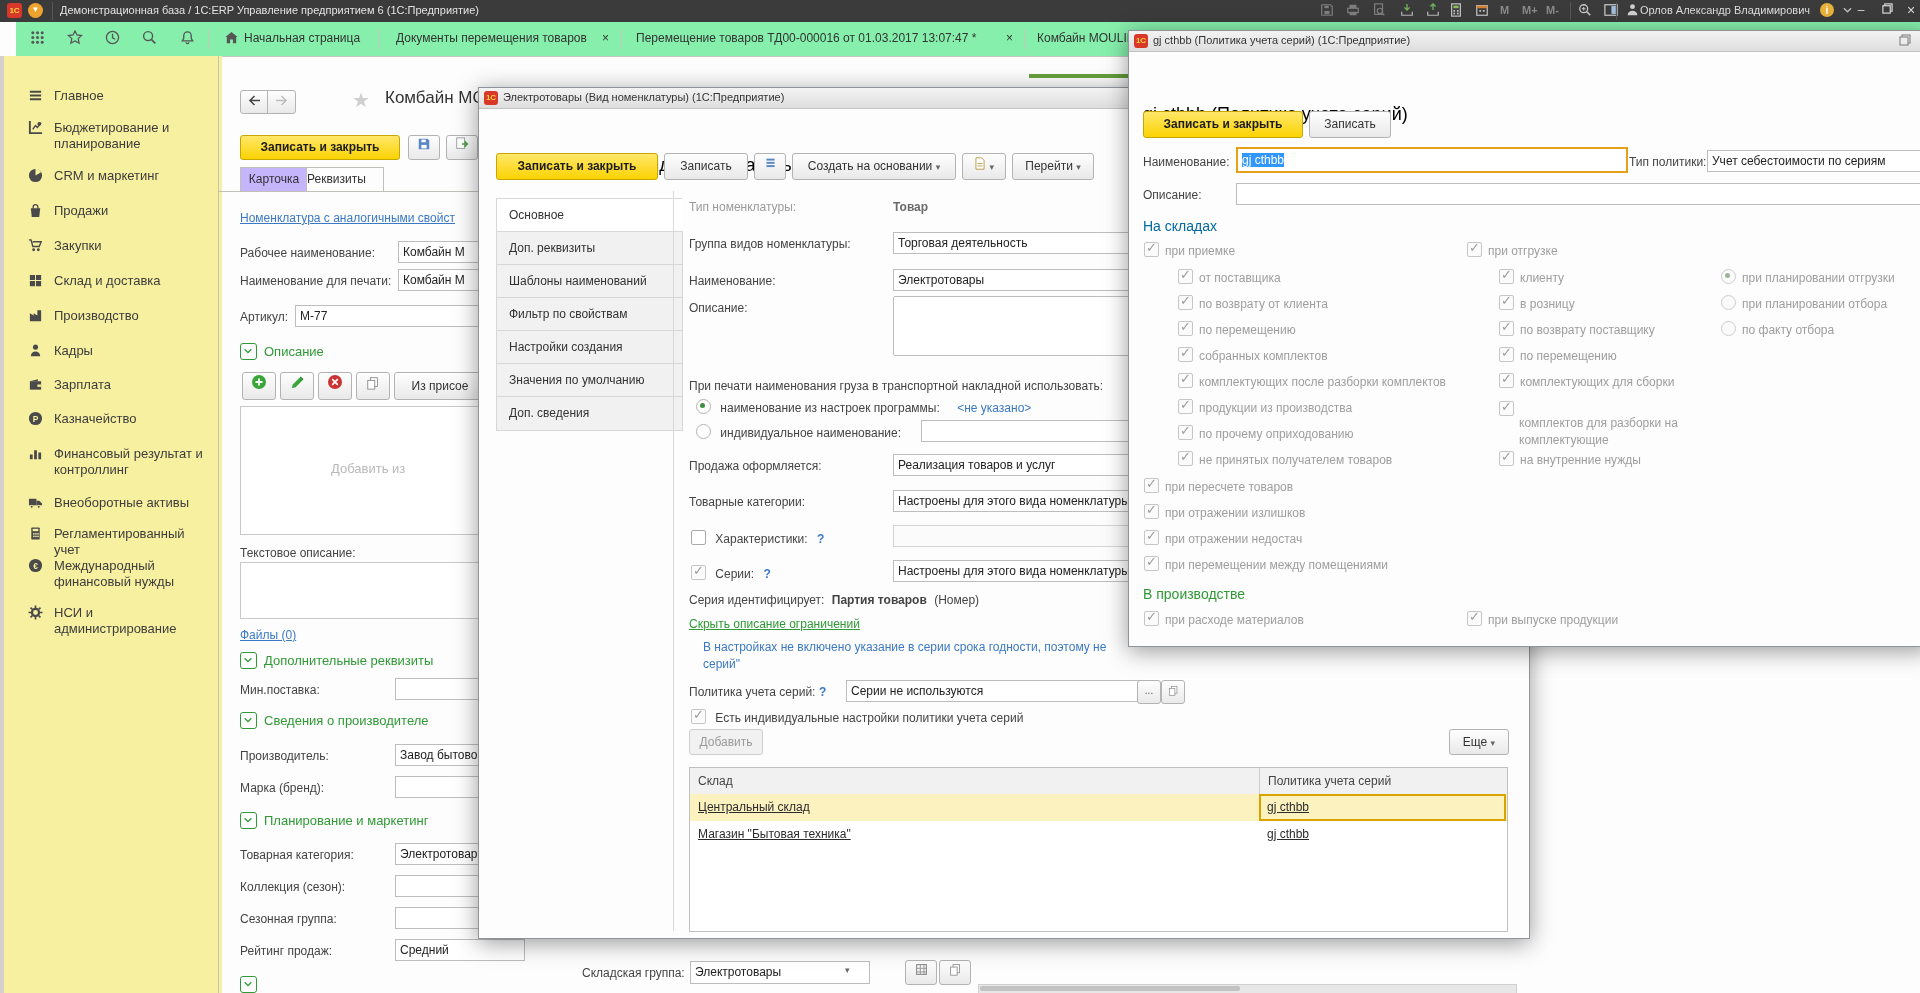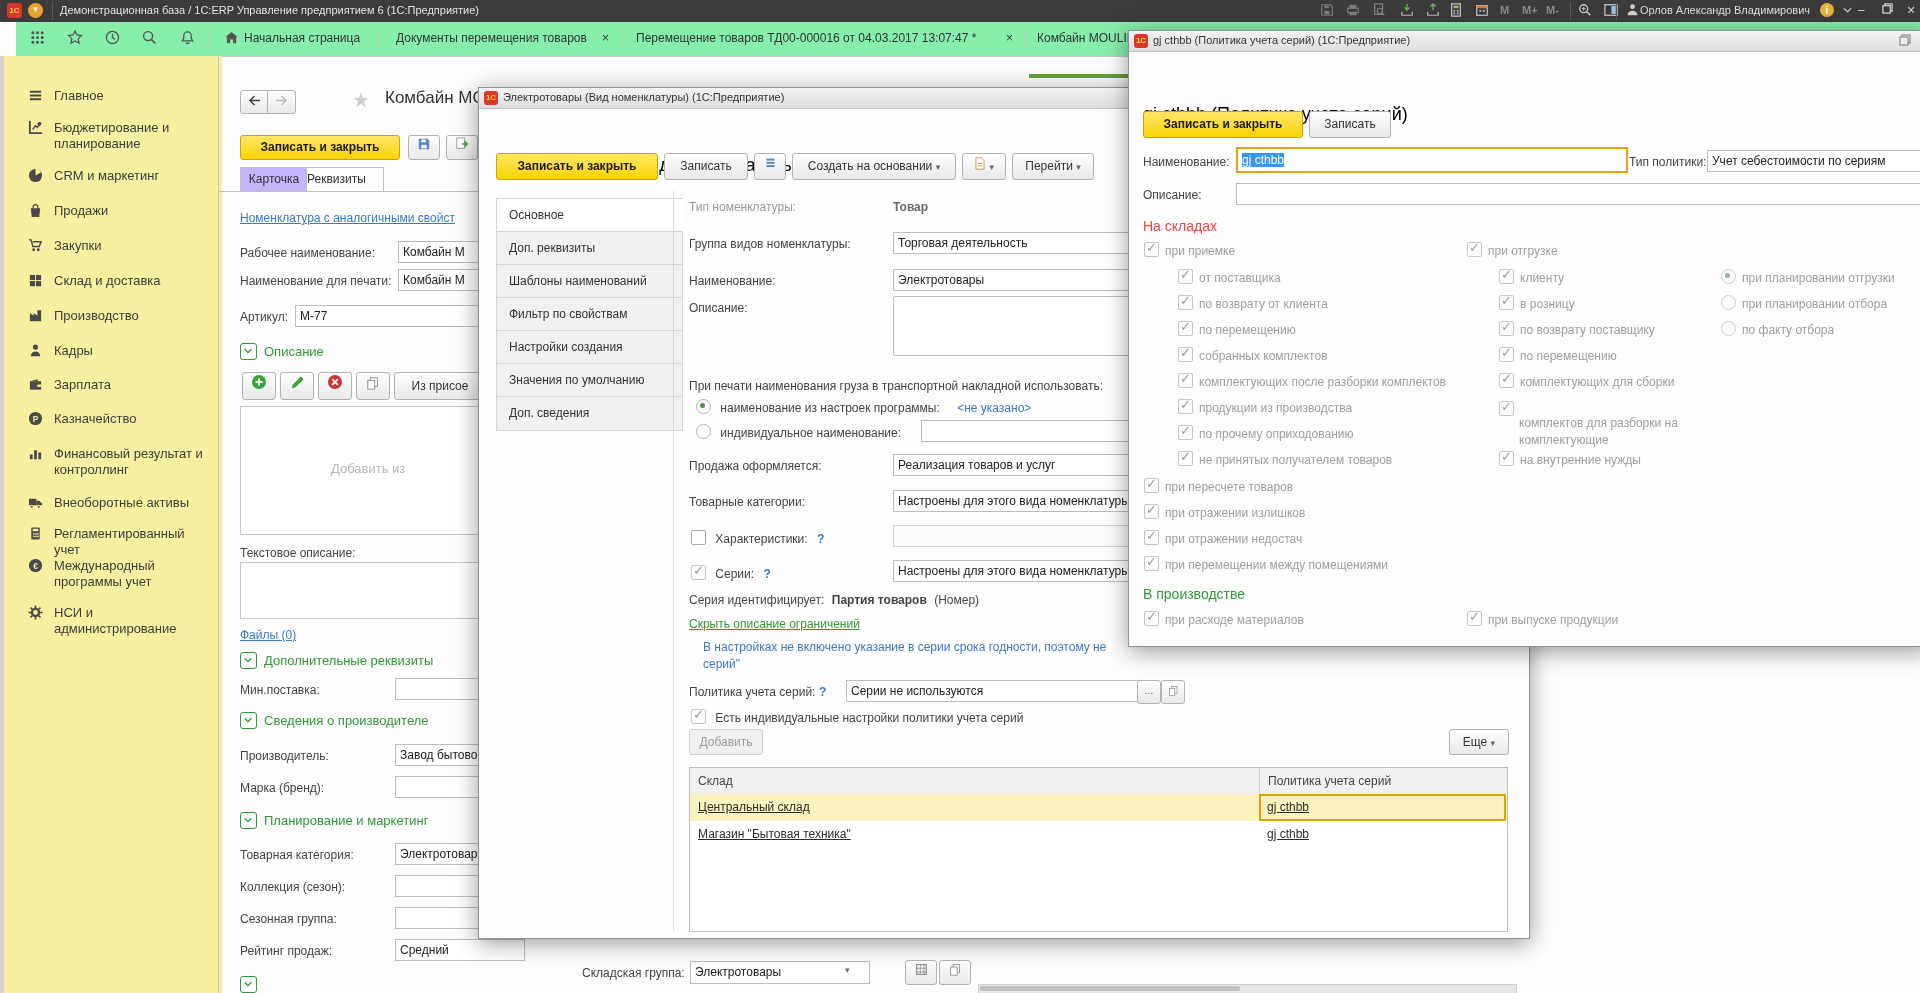--- a/index.html
+++ b/index.html
@@ -210,21 +210,21 @@
           </svg></span>
       <span class="tlbl" style="left:32px">Начальная страница</span>
     </div>
     <div class="tabsep" style="left:363px"></div>
     <div class="tab" style="left:368px;width:236px">
       <span class="tlbl" style="left:12px">Документы перемещения товаров</span>
       <span class="tlbl tabclose" style="left:218px">×</span>
     </div>
     <div class="tabsep" style="left:605px"></div>
     <div class="tab" style="left:610px;width:398px">
-      <span class="tlbl" style="left:10px">Перемещение товаров ТД00-000016 от 04.03.2017 13:07:47 *</span>
+      <span class="tlbl" style="left:10px">Перемещение товаров ТД00-000016 от 01.03.2017 13:07:47 *</span>
       <span class="tlbl tabclose" style="left:380px">×</span>
     </div>
     <div class="tabsep" style="left:1008px"></div>
     <div class="tab" style="left:1013px;width:115px">
       <span class="tlbl" style="left:8px">Комбайн MOULINE</span>
     </div>
     <div class="tab-underline" style="left:1013px;width:115px"></div>
   </div>
 
   <div id="sidebar">
@@ -326,21 +326,21 @@
               <circle cx="10.7" cy="11" r=".9"></circle>
             </g>
           </svg></span>
         <span class="sb-lbl">Регламентированный учет</span>
       </div>
     <div class="sb-item" style="top:502px">
         <span class="sb-ico"><svg width="15" height="15" viewBox="0 0 16 16">
             <circle cx="8" cy="8" r="7" fill="#4a4a4a"></circle>
             <text x="8" y="11.5" text-anchor="middle" font-size="9" font-weight="bold" fill="#f7f0a0">€</text>
           </svg></span>
-        <span class="sb-lbl">Международный программы учет</span>
+        <span class="sb-lbl">Международный финансовый нужды</span>
       </div>
     <div class="sb-item" style="top:549px">
         <span class="sb-ico"><svg width="15" height="15" viewBox="0 0 16 16">
             <circle cx="8" cy="8" r="3.8" fill="none" stroke="#4a4a4a" stroke-width="2.4"></circle>
             <g stroke="#4a4a4a" stroke-width="1.8">
               <path d="M8 .5v3M8 12.5v3M.5 8h3M12.5 8h3M2.7 2.7l2.1 2.1M11.2 11.2l2.1 2.1M13.3 2.7l-2.1 2.1M4.8 11.2l-2.1 2.1"></path>
             </g>
           </svg></span>
         <span class="sb-lbl">НСИ и администрирование</span>
       </div>
@@ -616,21 +616,21 @@
     <span class="abs lbl" style="left:14px;top:124px">Наименование:</span>
     <div class="abs" style="left:107px;top:116px;width:380px;height:22px;border:2px solid #e3a21a;background:#fff;line-height:22px;padding:0 4px">
       <span class="seltext">gj cthbb</span>
     </div>
     <span class="abs lbl" style="left:500px;top:124px">Тип политики:</span>
     <div class="inp" style="left:578px;top:119px;width:222px;height:20px;border-right:none">Учет себестоимости по сериям</div>
 
     <span class="abs lbl" style="left:14px;top:157px">Описание:</span>
     <div class="inp" style="left:107px;top:152px;width:685px;height:20px"></div>
 
-    <div class="abs" style="left:14px;top:187px;font-size:14px;color:#ef4444">На складах</div>
+    <div class="abs" style="left:14px;top:187px;font-size:14px;color:#0369a1">На складах</div>
 
     <div class="cbrow" style="left:15px;top:211px"><span class="cb chk dis"></span><span class="t-dis">при приемке</span></div>
     <div class="cbrow" style="left:49px;top:238px"><span class="cb chk dis"></span><span class="t-dis">от поставщика</span></div>
     <div class="cbrow" style="left:49px;top:264px"><span class="cb chk dis"></span><span class="t-dis">по возврату от клиента</span></div>
     <div class="cbrow" style="left:49px;top:290px"><span class="cb chk dis"></span><span class="t-dis">по перемещению</span></div>
     <div class="cbrow" style="left:49px;top:316px"><span class="cb chk dis"></span><span class="t-dis">собранных комплектов</span></div>
     <div class="cbrow" style="left:49px;top:342px"><span class="cb chk dis"></span><span class="t-dis">комплектующих после разборки комплектов</span></div>
     <div class="cbrow" style="left:49px;top:368px"><span class="cb chk dis"></span><span class="t-dis">продукции из производства</span></div>
     <div class="cbrow" style="left:49px;top:394px"><span class="cb chk dis"></span><span class="t-dis">по прочему оприходованию</span></div>
     <div class="cbrow" style="left:49px;top:420px"><span class="cb chk dis"></span><span class="t-dis">не принятых получателем товаров</span></div>

